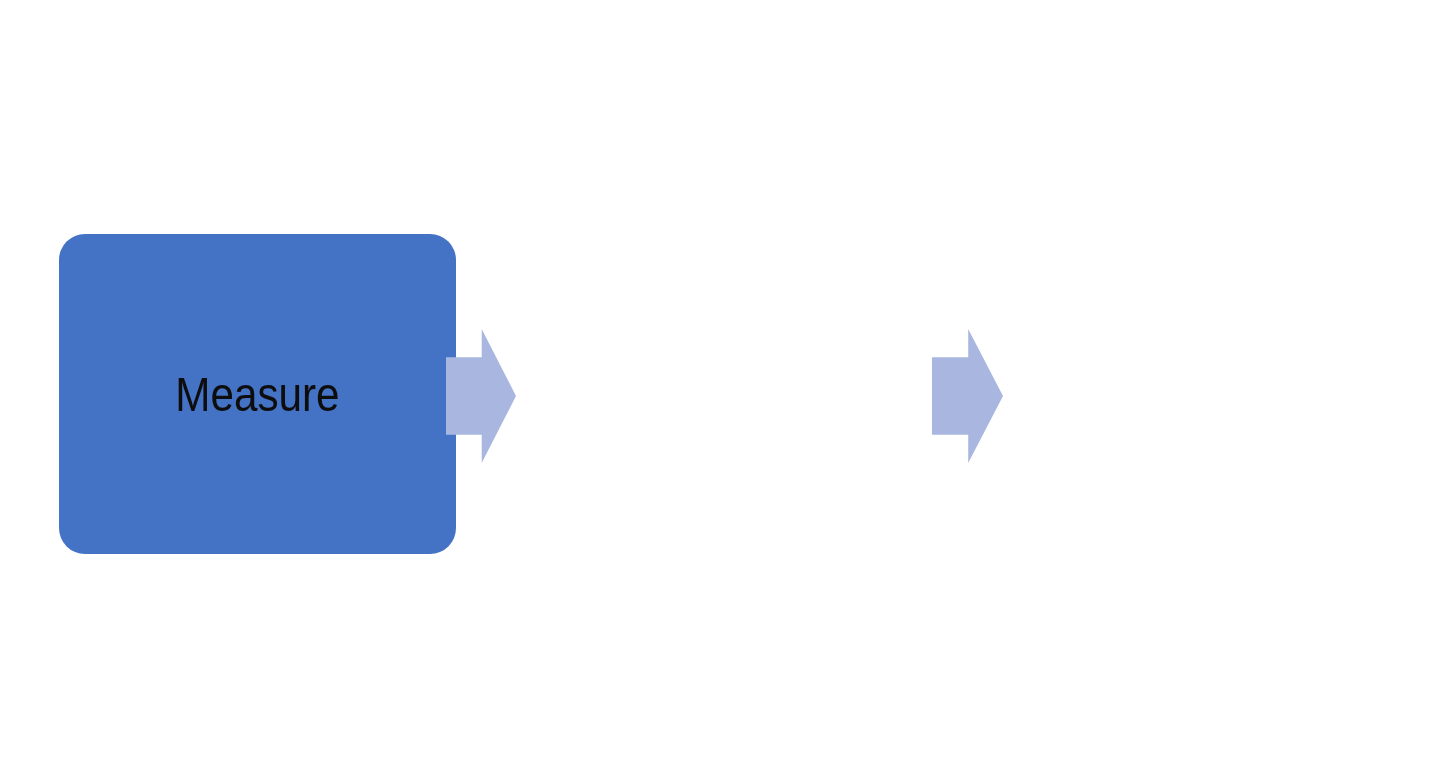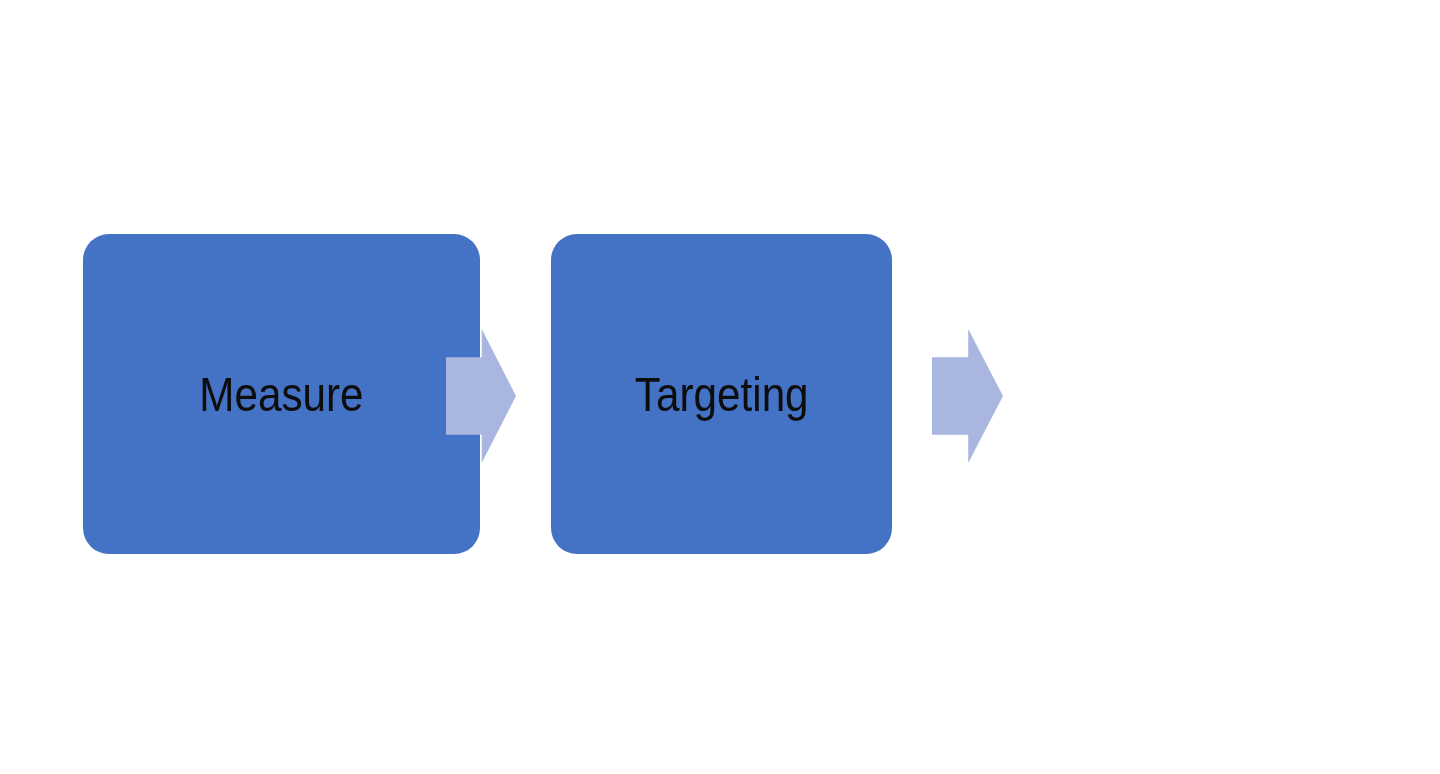--- a/index.html
+++ b/index.html
@@ -26,21 +26,21 @@
     justify-content: center;
   }
   .flow-box .label {
     color: #0d0d0d;
     font-size: 48px;
     font-weight: 400;
     letter-spacing: 0px;
     transform: scaleX(0.88);
     white-space: nowrap;
   }
-  .box-measure  { left: 83px;   width: 397px; }
+  .box-measure  { left: 59px;   width: 397px; }
   .box-targeting{ left: 551px;  width: 341px; }
   .box-effect   { left: 1036px; width: 342px; height: 321px; top: 233px; }
 
   .block-arrow {
     position: absolute;
     top: 329px;
     height: 134px;
     background: #A9B7E0;
     clip-path: polygon(0 21%, 51% 21%, 51% 0, 100% 50%, 51% 100%, 51% 79%, 0 79%);
   }
@@ -51,20 +51,17 @@
 <body>
 
 <div class="canvas">
 
   <div class="flow-box box-measure">
     <span class="label">Measure</span>
   </div>
 
   <div class="block-arrow arrow-1"></div>
 
-  <div class="flow-box box-targeting">
-    <span class="label">Targeting</span>
-  </div>
 
   <div class="block-arrow arrow-2"></div>
 
 
 </div>
 
 </body></html>

